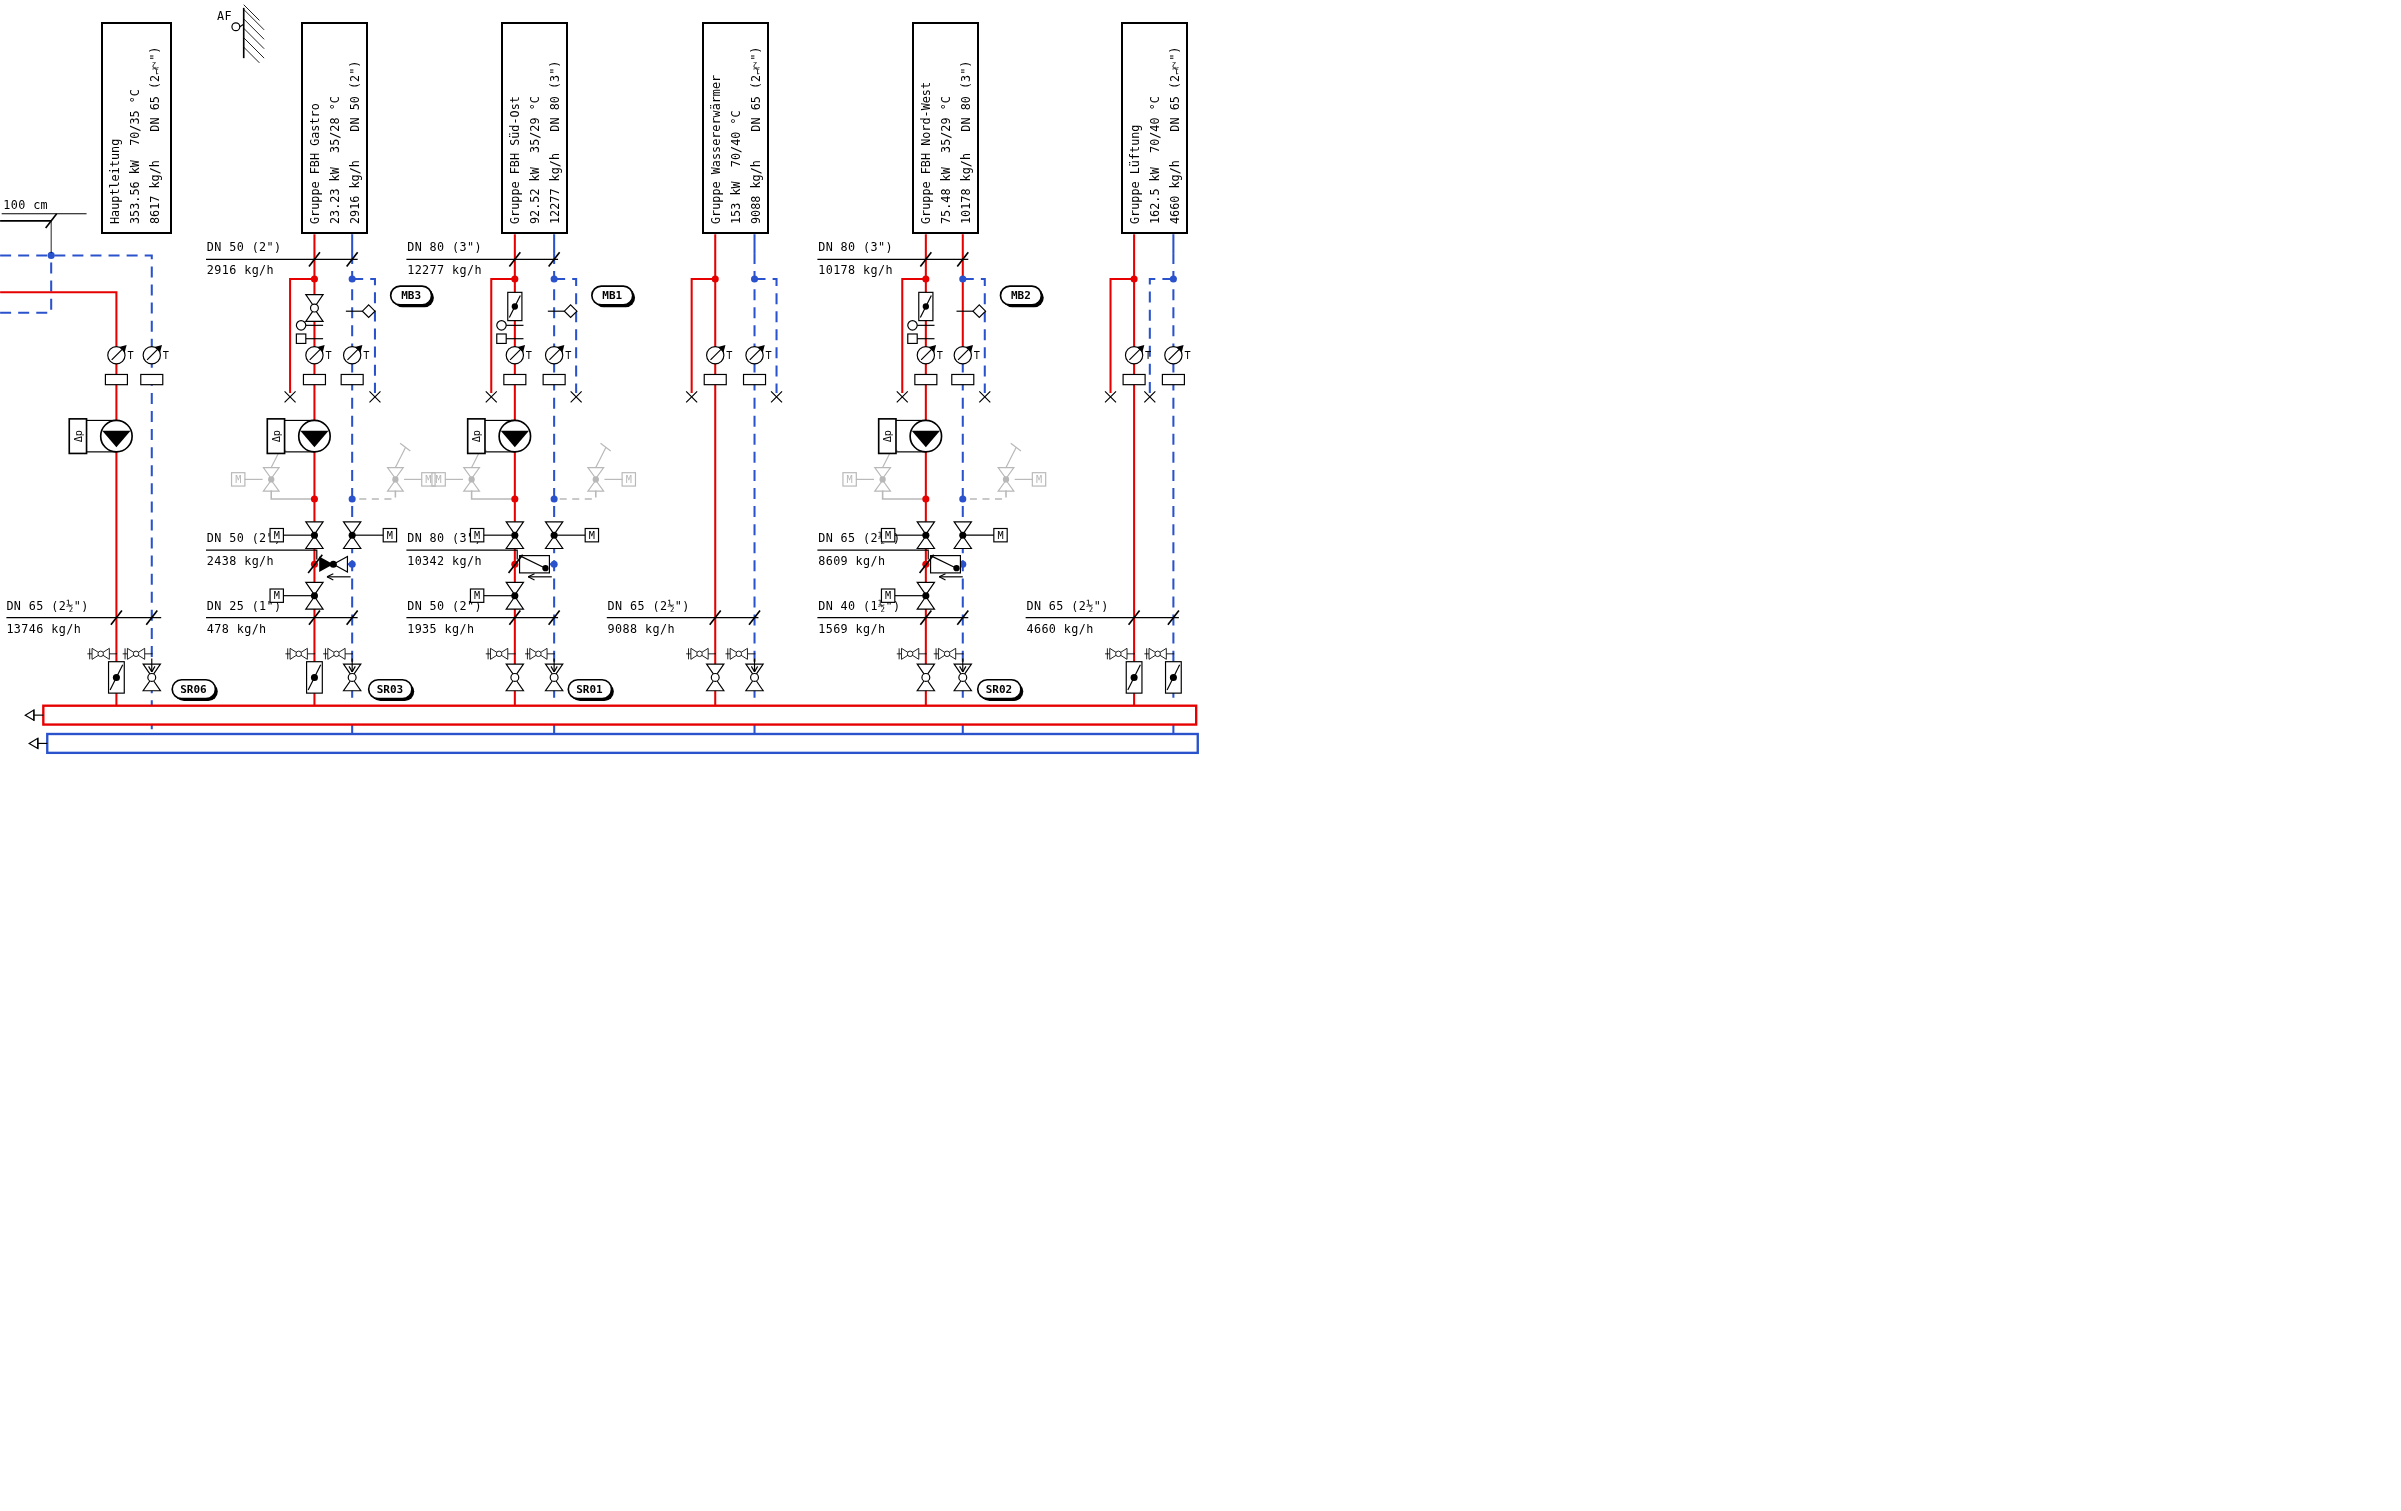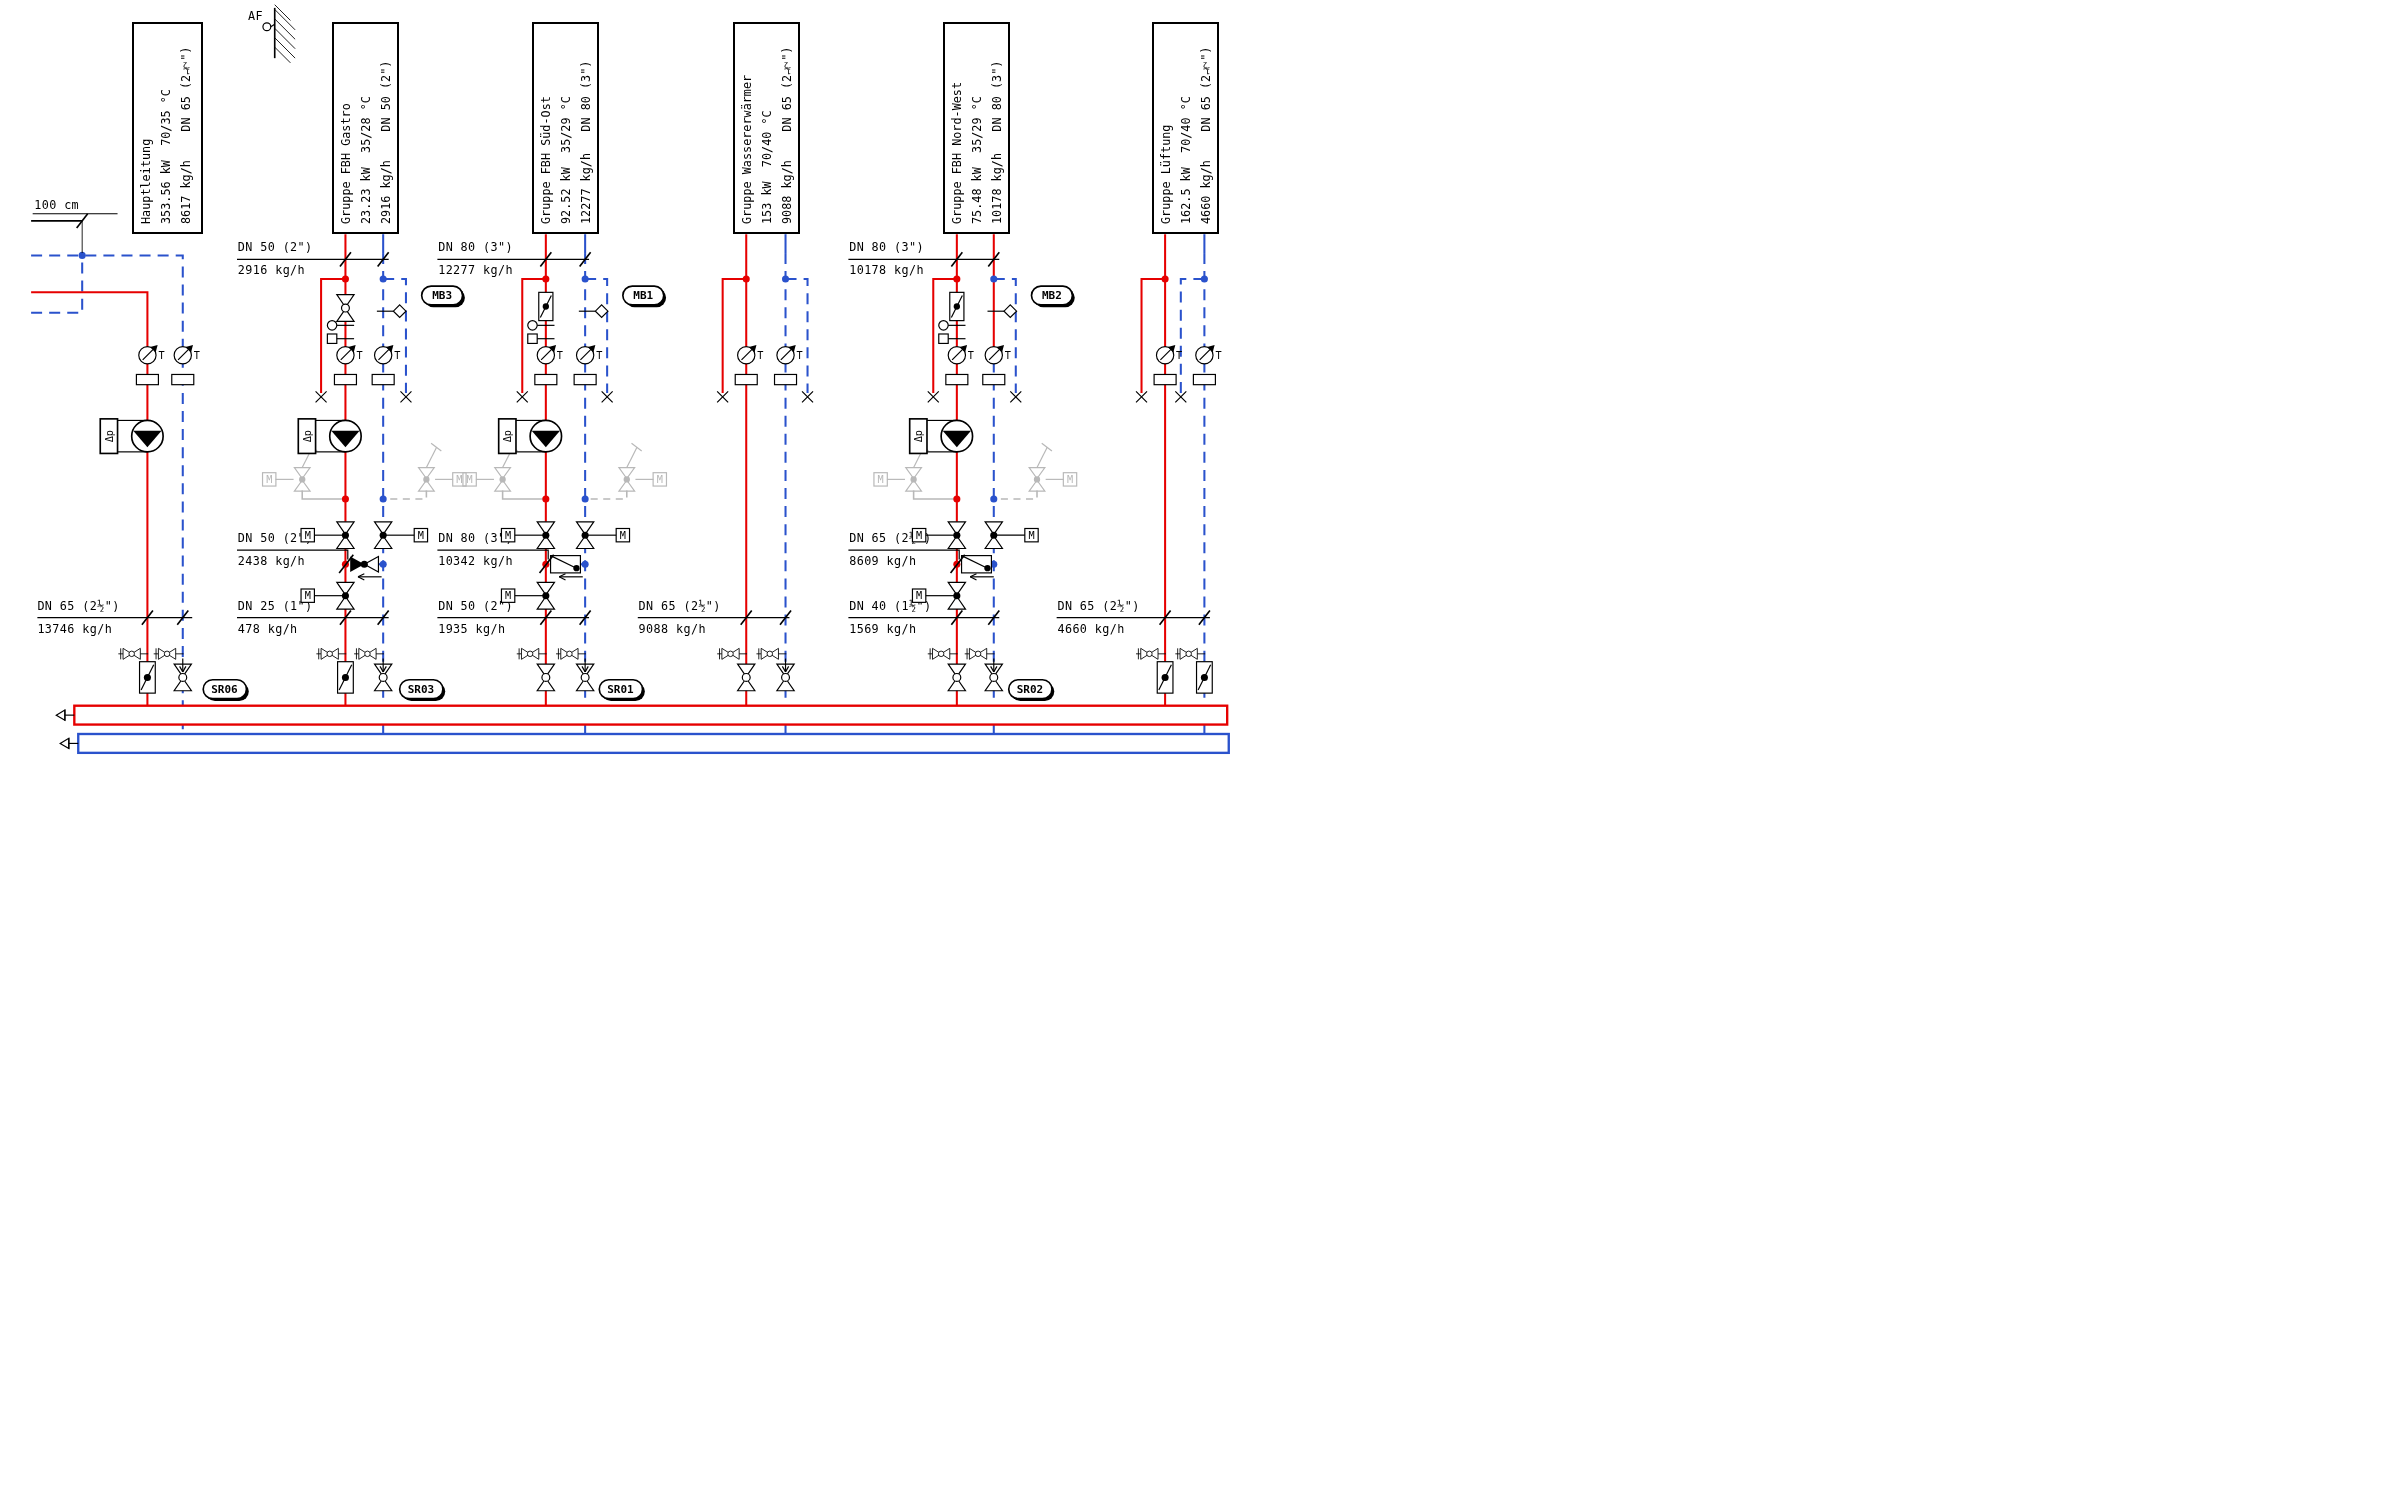--- a/index.html
+++ b/index.html
@@ -1,18 +1,18 @@
 <!DOCTYPE html>
 <html style="--supply: #e60000; --return: #2a52cc; --ghost: #b8b8b8;font-size:12.6px"><head>
 <meta charset="utf-8">
 <style>
   :root{ --supply:#e60000; --return:#2a52cc; --ghost:#b8b8b8; }
   html,body{margin:0;padding:0;background:#fff;}
   #sheet{position:relative;width:1201px;height:756px;background:#fff;overflow:hidden;
-         font-family:"DejaVu Sans Mono",monospace;margin-left:31px;}
+         font-family:"DejaVu Sans Mono",monospace;}
   #sheet svg{position:absolute;left:0;top:0;}
   
   .blk{stroke:#000;stroke-width:1.5;fill:none}
   .blk1{stroke:#000;stroke-width:1.1;fill:none}
   .blk2{stroke:#000;stroke-width:2.1;fill:none}
   .f-w{fill:#fff}
   .f-b{fill:#000;stroke:none}
   .sup{stroke:var(--supply);stroke-width:2.6;fill:none}
   .ret{stroke:var(--return);stroke-width:2.6;fill:none}
   .retd{stroke:var(--return);stroke-width:2.6;fill:none;stroke-dasharray:14 9}

